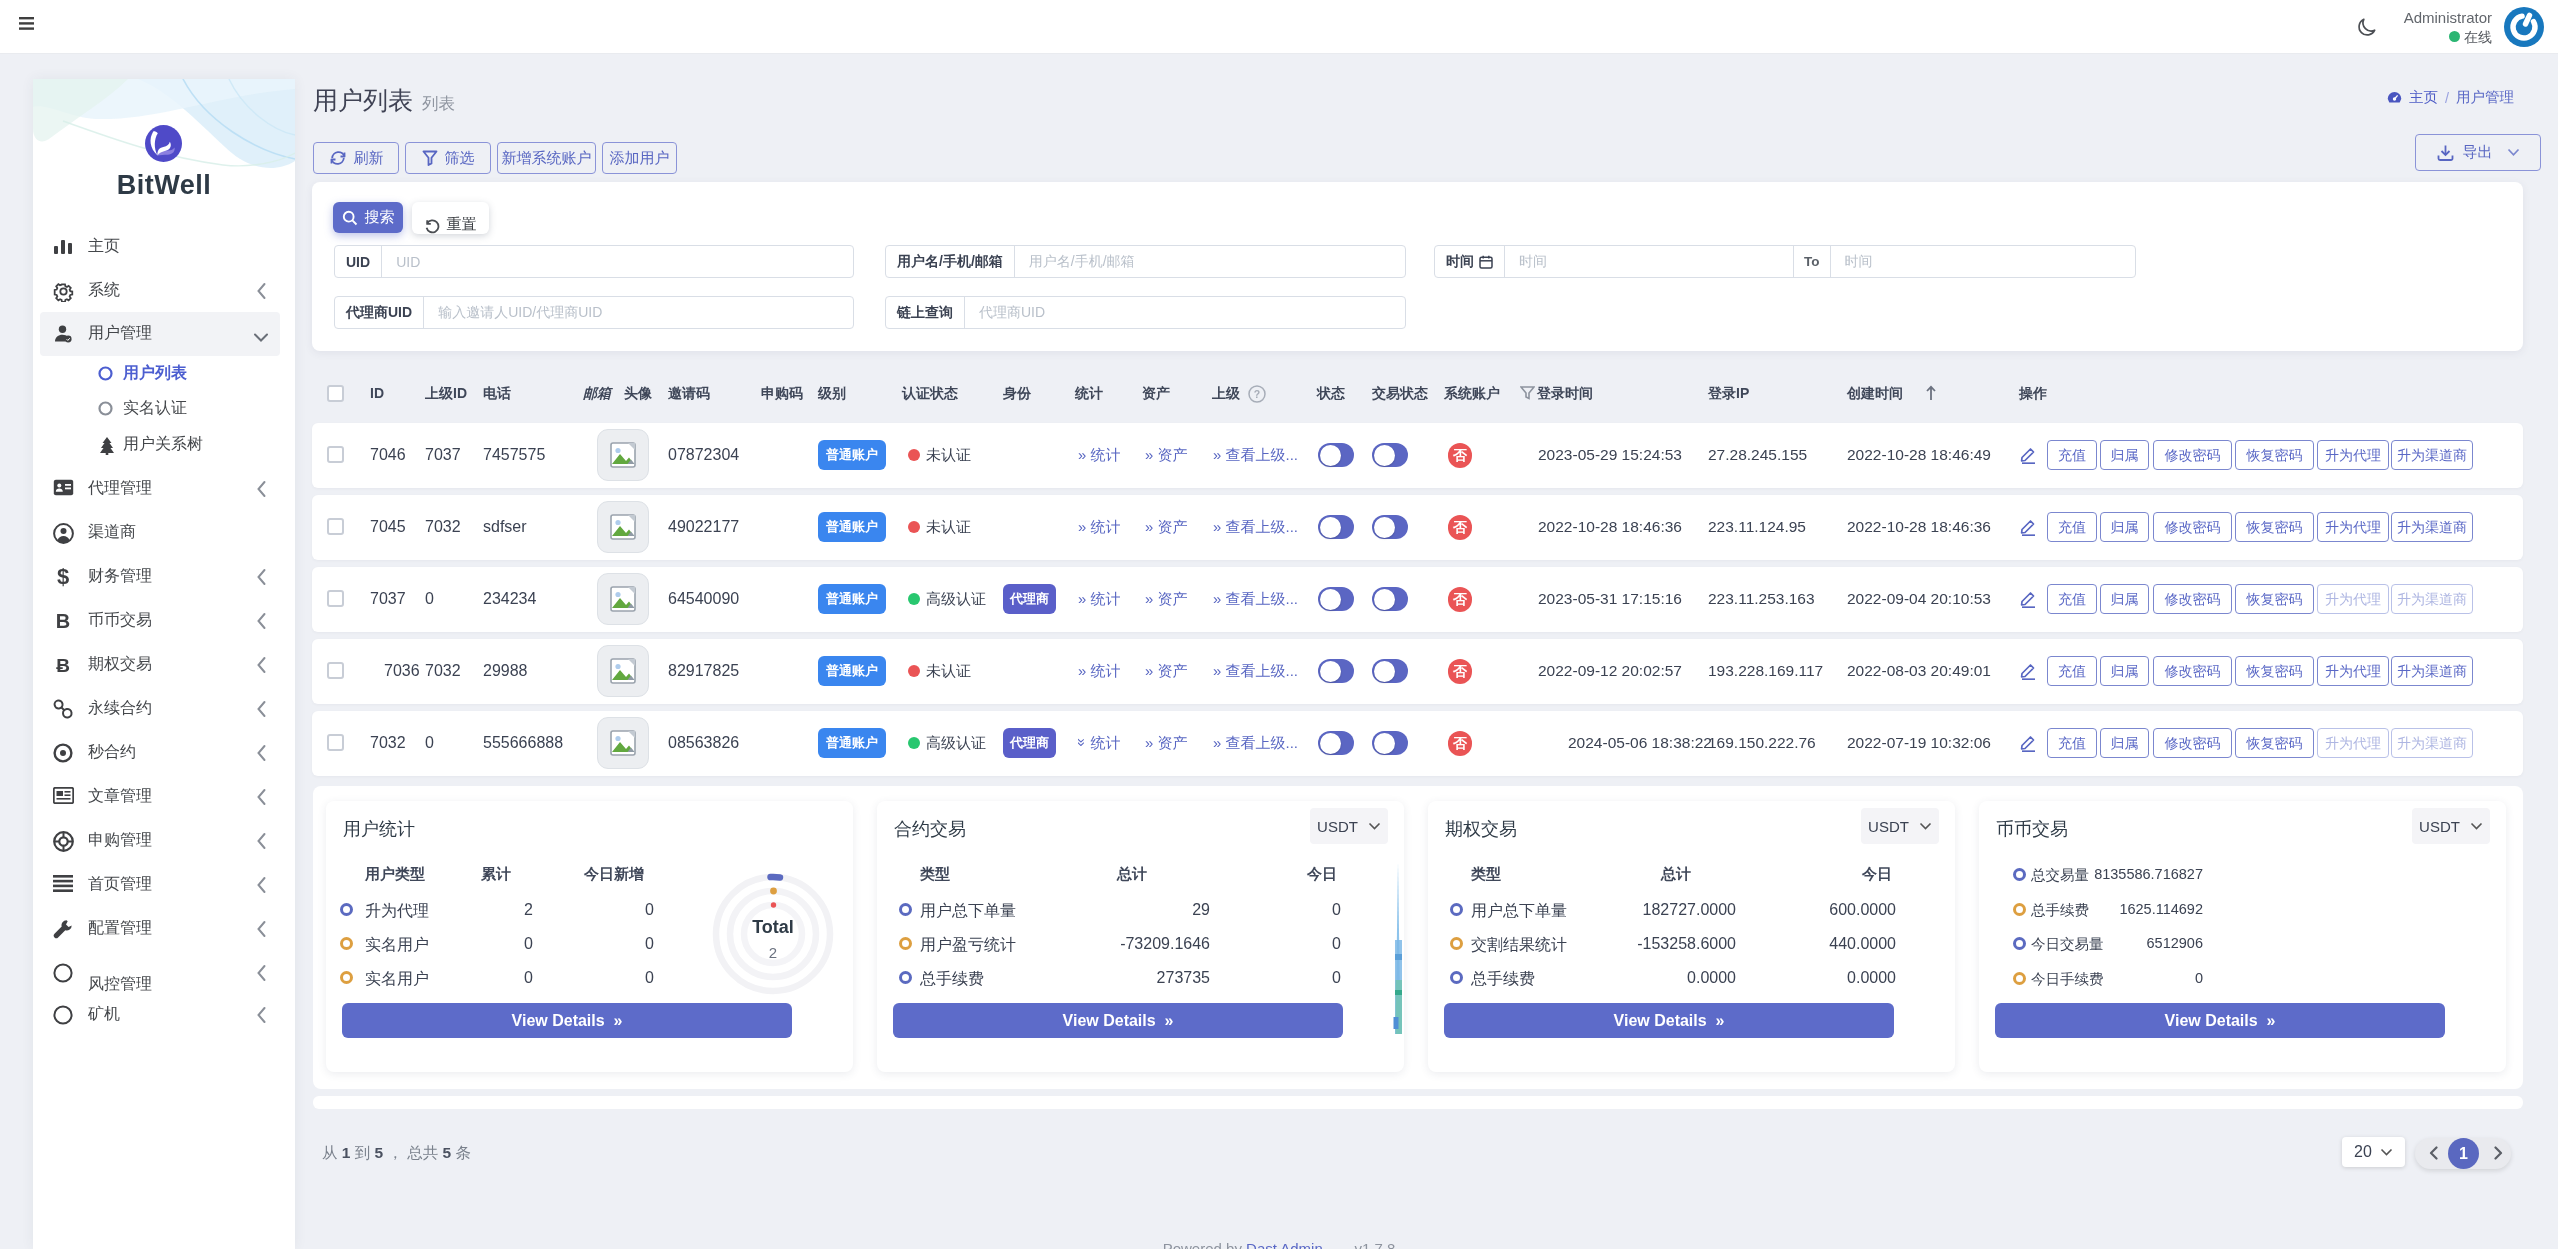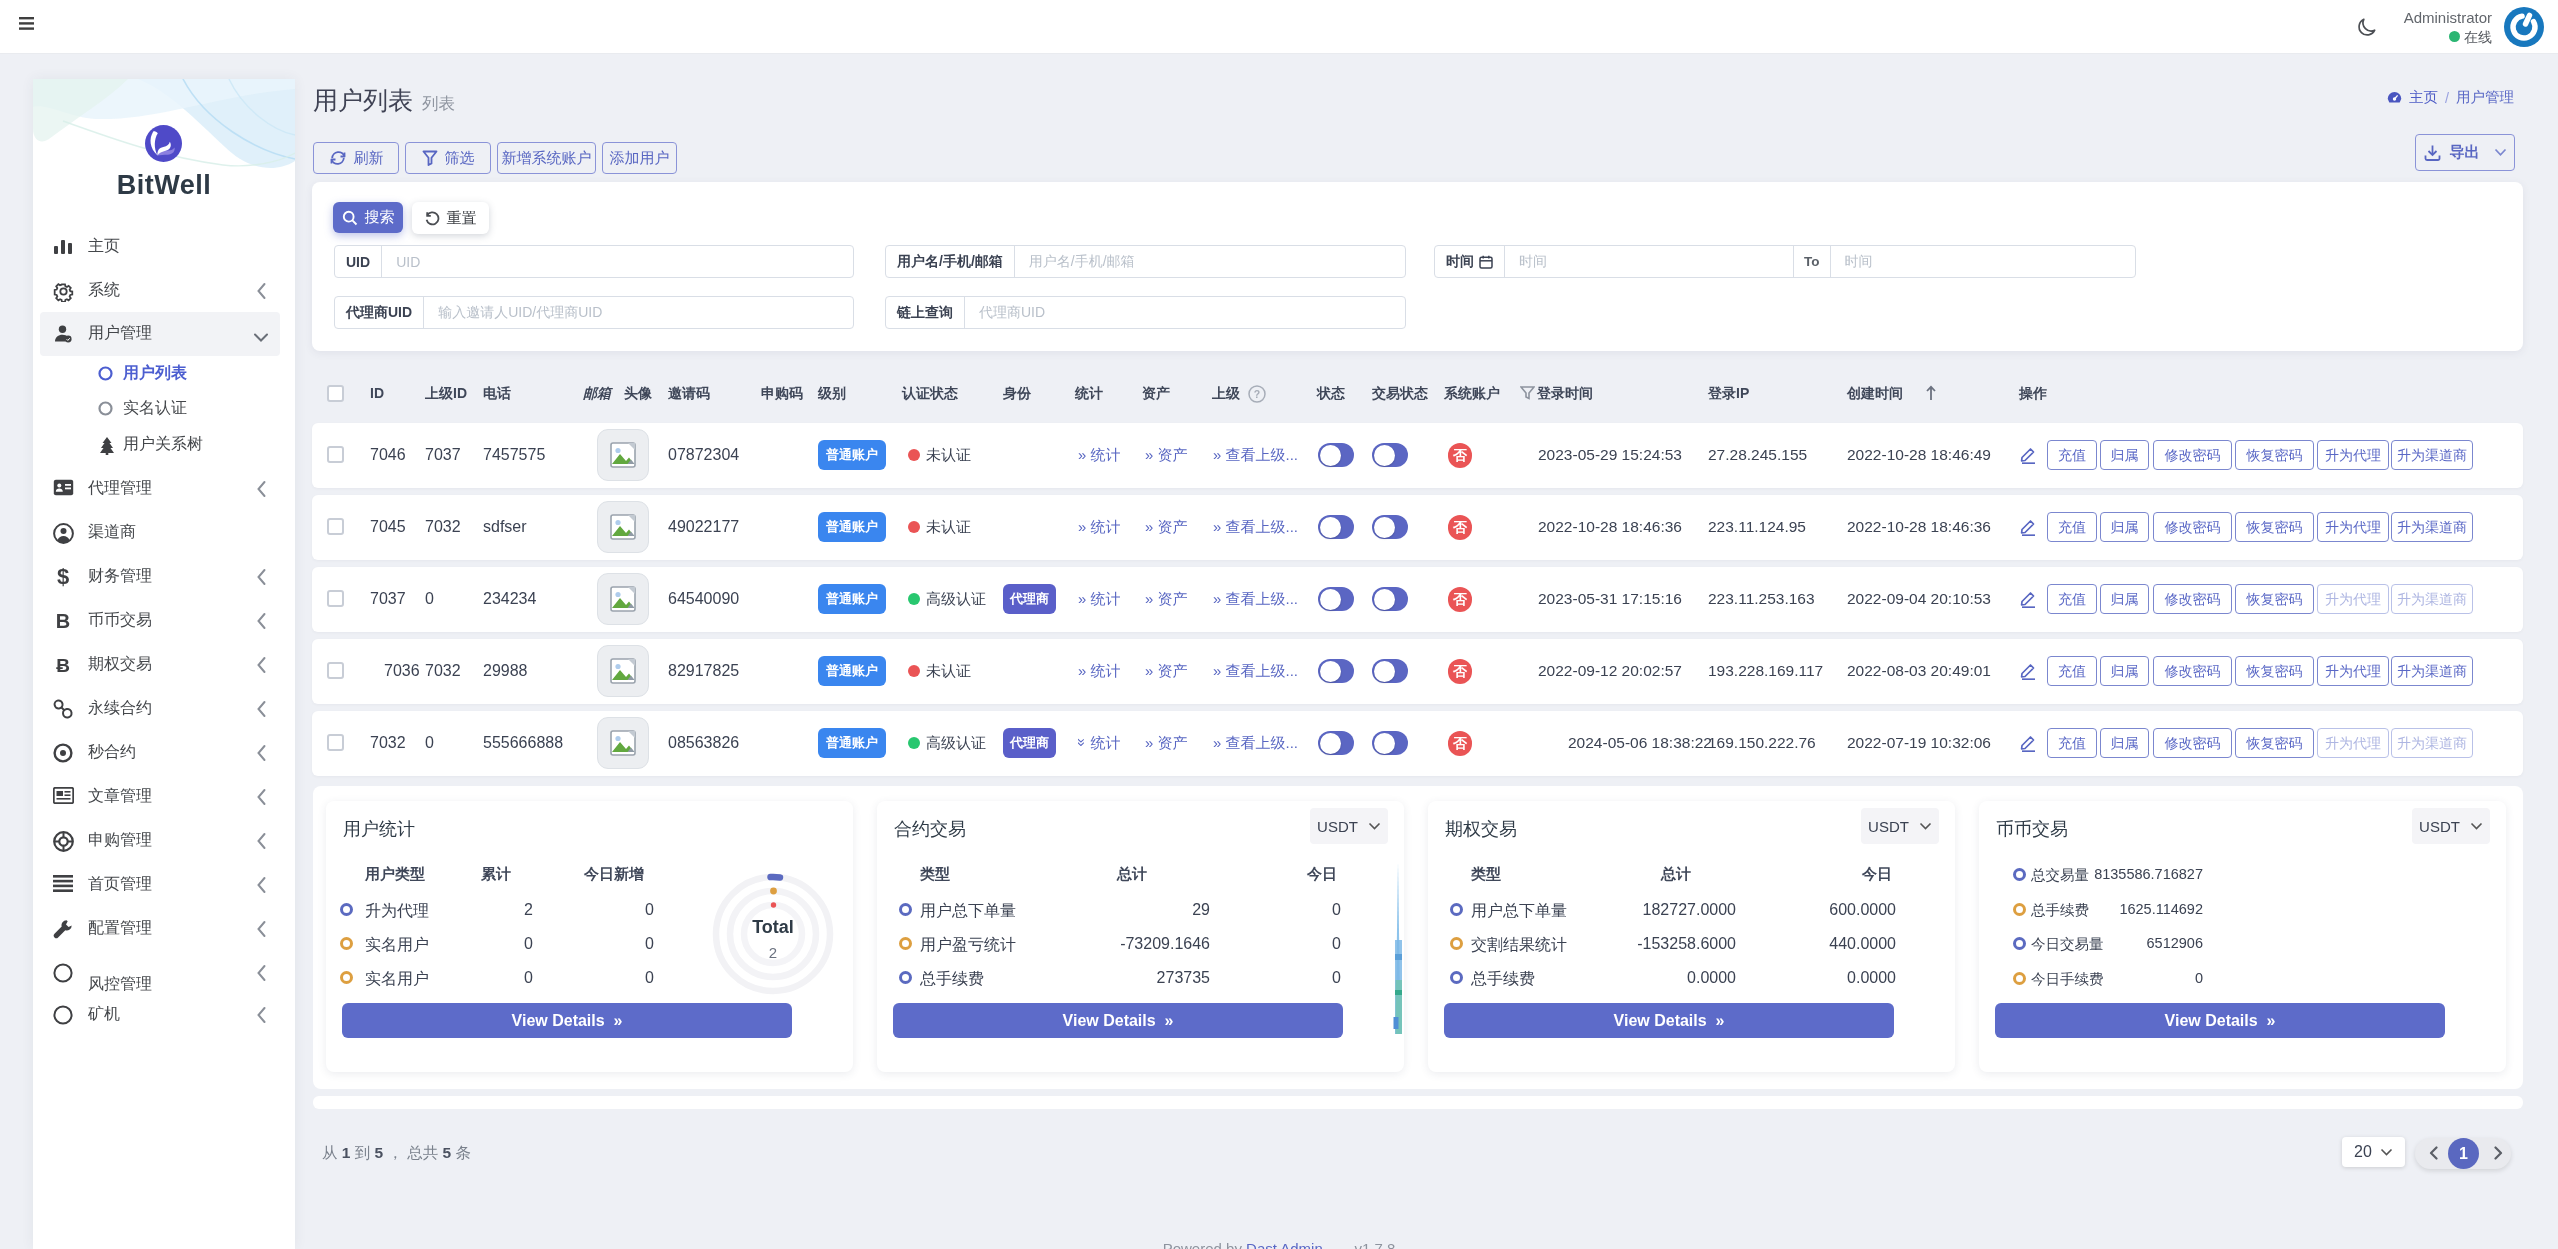--- a/index.html
+++ b/index.html
@@ -238,21 +238,21 @@
       <span>刷新</span>
     </div>
 <div class="abs tbtn" style="left:405px;top:142px;width:86px;">
       <svg width="16" height="16" viewBox="0 0 16 16" style="">
         <path d="M1.5 1.5 h13 l-5 6.2 v5.8 l-3 1.5 v-7.3 z" fill="none" stroke="#5866c2" stroke-width="1.8" stroke-linejoin="round"></path>
       </svg>
       <span>筛选</span>
     </div>
 <div class="abs tbtn" style="left:497px;top:142px;width:99px;">新增系统账户</div>
 <div class="abs tbtn" style="left:602px;top:142px;width:75px;">添加用户</div>
-<div class="abs tbtn" style="left:2415px;top:134px;width:100px;height:37px;gap:9px;font-weight:bold;">
+<div class="abs tbtn" style="left:2415px;top:134px;width:126px;height:37px;gap:9px;">
       <svg width="17" height="17" viewBox="0 0 17 17" style="">
         <g fill="none" stroke="#5866c2" stroke-width="1.8">
           <path d="M8.5 1.5v9"></path>
           <path d="M4.5 7 L8.5 11 L12.5 7"></path>
           <path d="M1.5 11.5v3a1.5 1.5 0 0 0 1.5 1.5h11a1.5 1.5 0 0 0 1.5-1.5v-3"></path>
         </g>
       </svg>
       <span>导出</span>
       <span style="margin-left:5px;display:inline-flex;">
         <svg width="13" height="9" viewBox="0 0 13 9">
@@ -261,21 +261,21 @@
       </span>
     </div>
 <div class="abs card" style="left:312px;top:182px;width:2211px;height:169px;box-shadow:0 2px 8px rgba(60,70,100,.08);"></div>
 <div class="abs" style="left:333px;top:202px;width:70px;height:31px;background:#5d6bc9;border-radius:6px;display:flex;align-items:center;justify-content:center;gap:7px;color:#fff;font-size:15px;box-shadow:0 3px 8px rgba(93,107,201,.4);">
       <svg width="16" height="16" viewBox="0 0 16 16" style="">
         <circle cx="6.7" cy="6.7" r="4.9" fill="none" stroke="#fff" stroke-width="1.9"></circle>
         <path d="M10.4 10.4 L14.5 14.5" stroke="#fff" stroke-width="1.9"></path>
       </svg>
       <span>搜索</span>
     </div>
-<div class="abs" style="left:412px;top:202px;width:77px;height:32px;background:#fff;border-radius:6px;display:flex;align-items:center;justify-content:center;gap:7px;color:#3d4045;font-size:15px;box-shadow:0 2px 7px rgba(80,90,110,.25);">
+<div class="abs" style="left:412px;top:202px;width:77px;height:32px;background:#fff;border-radius:6px;display:flex;align-items:flex-end;justify-content:center;gap:7px;color:#3d4045;font-size:15px;box-shadow:0 2px 7px rgba(80,90,110,.25);">
       <svg width="15" height="15" viewBox="0 0 15 15" style="">
         <path d="M2.2 4.5 A6 6 0 1 1 1.6 8.8" fill="none" stroke="#4a4d52" stroke-width="1.8"></path>
         <path d="M2.2 1.2v3.6h3.6" fill="none" stroke="#4a4d52" stroke-width="1.8"></path>
       </svg>
       <span>重置</span>
     </div>
 <div class="abs ig" style="left:334px;top:245px;width:520px;">
       <span class="lab">UID</span>
       <span class="ph">UID</span>
     </div>

